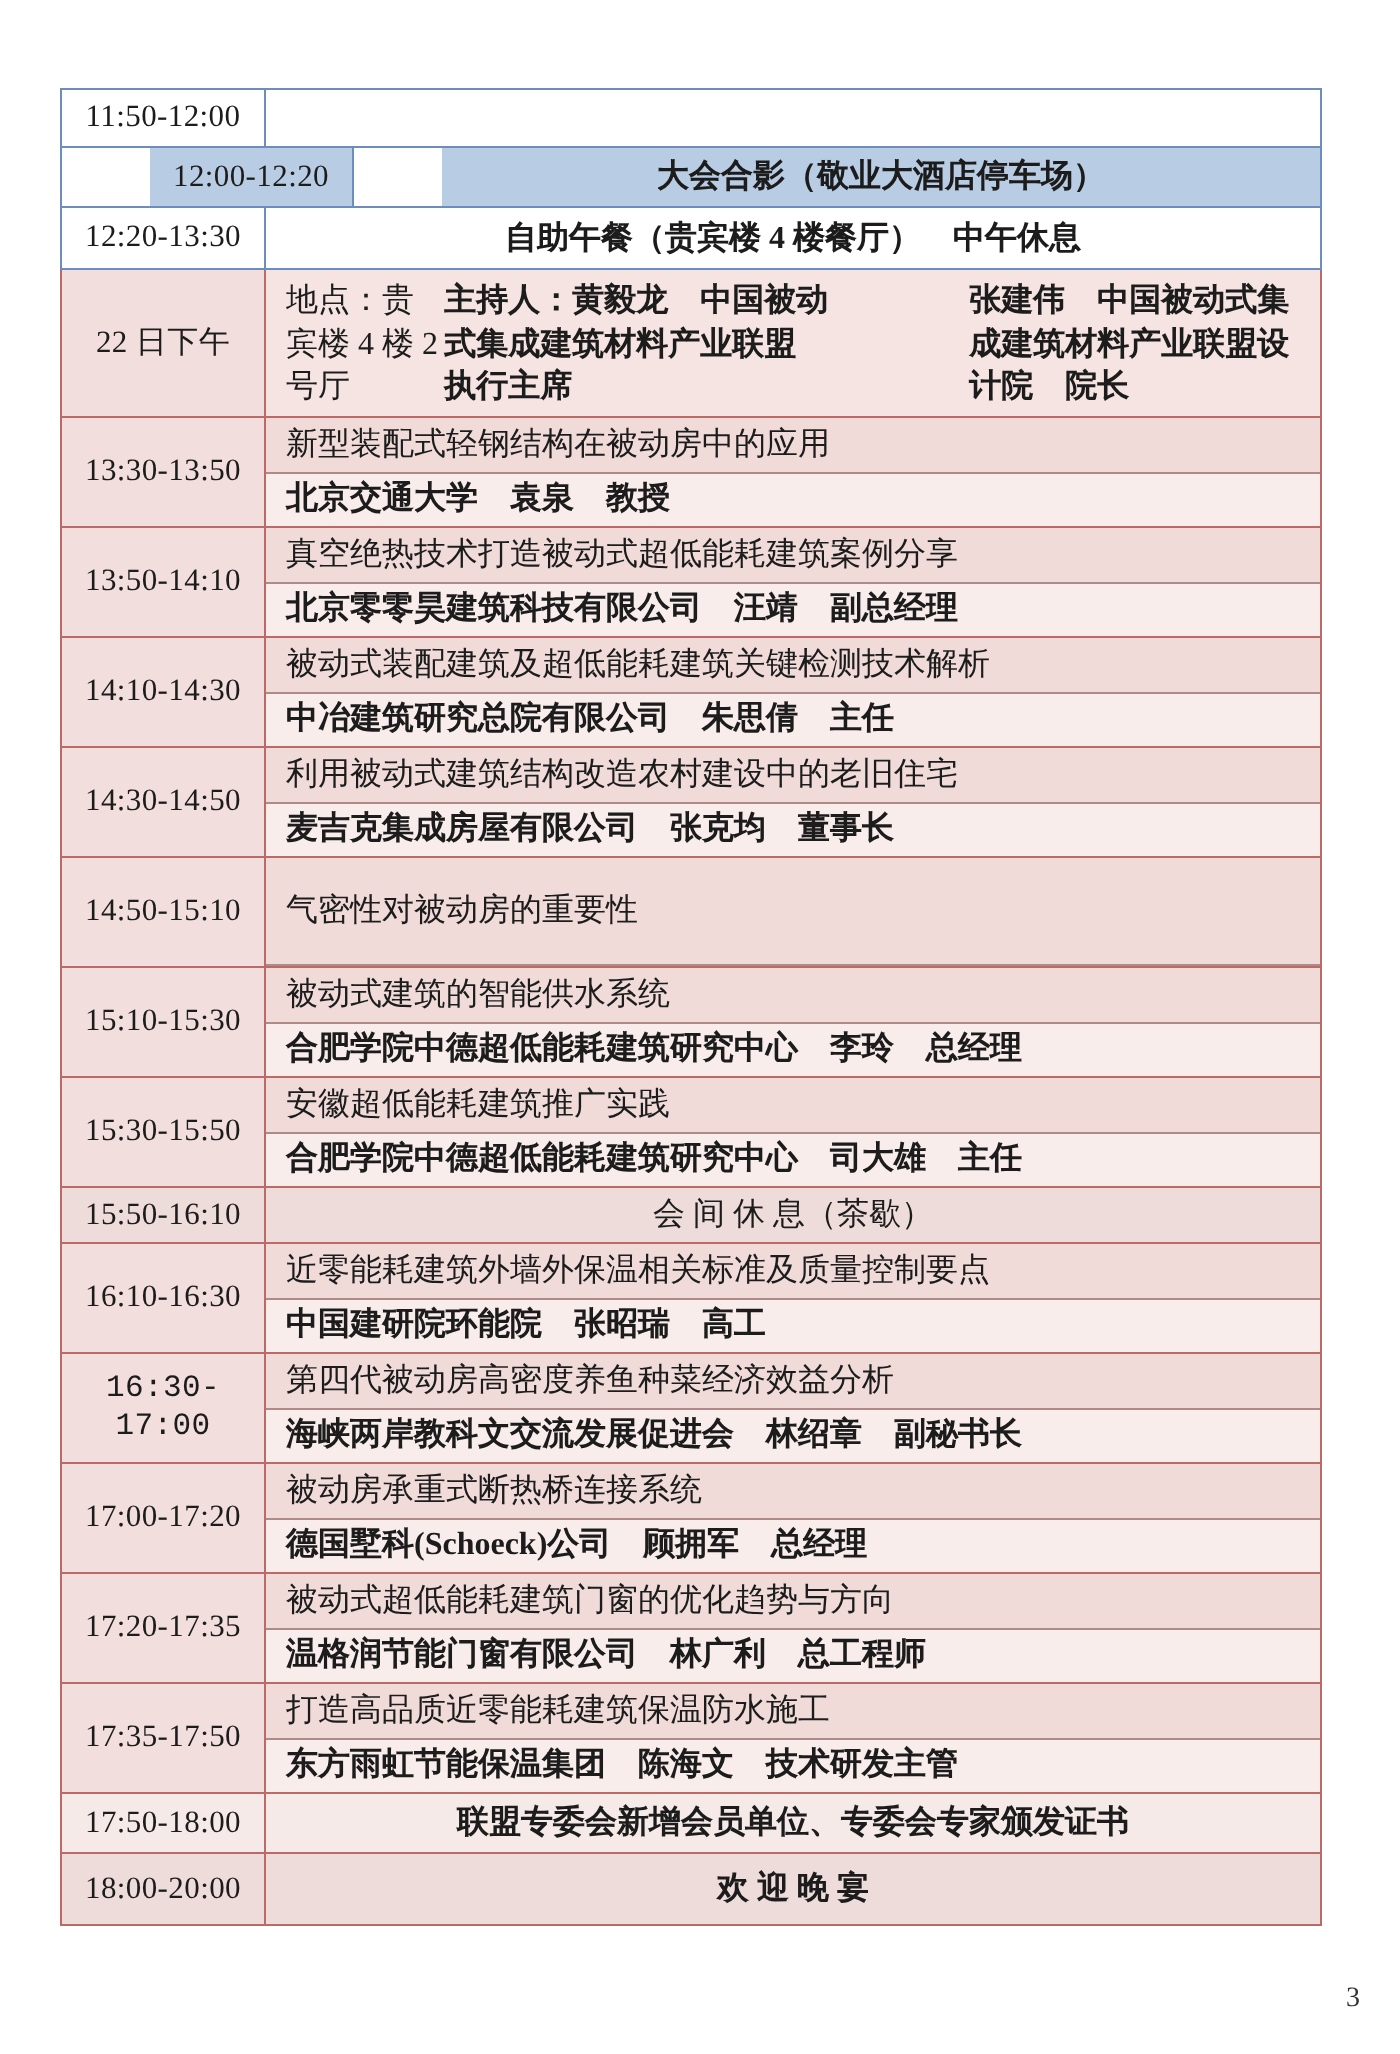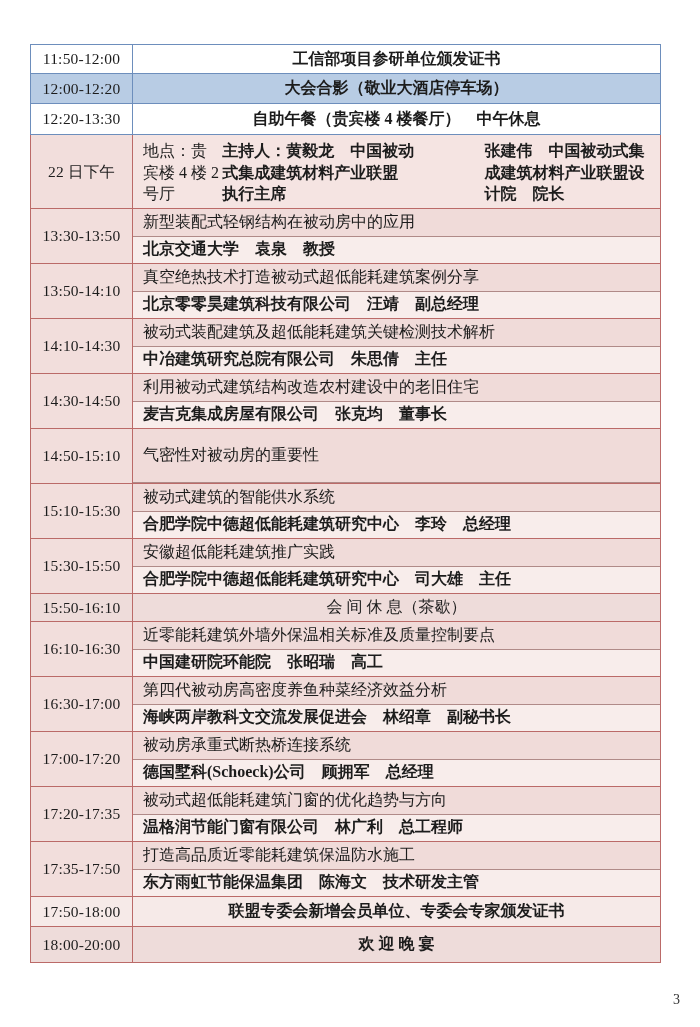--- a/index.html
+++ b/index.html
@@ -49,40 +49,37 @@
     font-size:16px;
     border-bottom:1px solid var(--sep,#b08a88);
     background:var(--pink-title,#f0dbd9);
   }
   .talk-presenter{
     flex:1;display:flex;align-items:center;padding-left:10px;
     font-size:16px;font-weight:bold;
     background:var(--pink-presenter,#f8edeb);
   }
   .bg-white{background:#ffffff;}
-  .bg-blue{background:var(--blue-bg,#b8cce4);}
+  .bg-blue{background:var(--blue-bg,#b8cce4);margin-left:44px;}
   .bg-pink{background:var(--pink-row,#eedcda);}
   .bg-pink-light{background:var(--pink-light,#f6eae8);}
   .bg-pink-time{background:var(--pink-time,#f2dedc);}
   .bg-pink-info{background:var(--pink-info,#f5e4e2);}
   .page-number{
     position:absolute;right:40px;top:992px;
     font-size:14px;color:#333;
   }
 </style>
 </head>
 <body>
 
 <div class="page" style="--text: #1c1c1c; --blue-bg: #b8cce4; --blue-border: #6d8ebc; --red-border: #bb6a68; --sep: #b08a88; --pink-time: #f2dedc; --pink-title: #f0dbd9; --pink-presenter: #f8edeb; --pink-info: #f5e4e2; --pink-row: #eedcda; --pink-light: #f6eae8; --page-edge: #c7c7c7;">
   <div class="schedule" id="schedule">
       <div class="row theme-blue first" style="height: 30px;">
         <div class="time bg-white">11:50-12:00</div>
-        <div class="content center bg-white">
-          <div class="event-text bold">工信部项目参研单位颁发证书</div>
-        </div>
       </div>
       <div class="row theme-blue" style="height: 30px;">
         <div class="time bg-blue">12:00-12:20</div>
         <div class="content center bg-blue">
           <div class="event-text bold">大会合影（敬业大酒店停车场）</div>
         </div>
       </div>
       <div class="row theme-blue" style="height: 31px;">
         <div class="time bg-white">12:20-13:30</div>
         <div class="content center bg-white">
@@ -151,21 +148,21 @@
           <div class="event-text">会 间 休 息（茶歇）</div>
         </div>
       </div>
       <div class="row theme-red" style="height: 55px;">
         <div class="time bg-pink-time">16:10-16:30</div>
         <div class="talk-content">
           <div class="talk-title">近零能耗建筑外墙外保温相关标准及质量控制要点</div>
           <div class="talk-presenter">中国建研院环能院　张昭瑞　高工</div>
         </div>
       </div>
-      <div class="row theme-red" style="height: 55px;">
+      <div class="row theme-red" style="height: 55px; font-family: Liberation Mono, monospace;">
         <div class="time bg-pink-time">16:30-17:00</div>
         <div class="talk-content">
           <div class="talk-title">第四代被动房高密度养鱼种菜经济效益分析</div>
           <div class="talk-presenter">海峡两岸教科文交流发展促进会　林绍章　副秘书长</div>
         </div>
       </div>
       <div class="row theme-red" style="height: 55px;">
         <div class="time bg-pink-time">17:00-17:20</div>
         <div class="talk-content">
           <div class="talk-title">被动房承重式断热桥连接系统</div>

